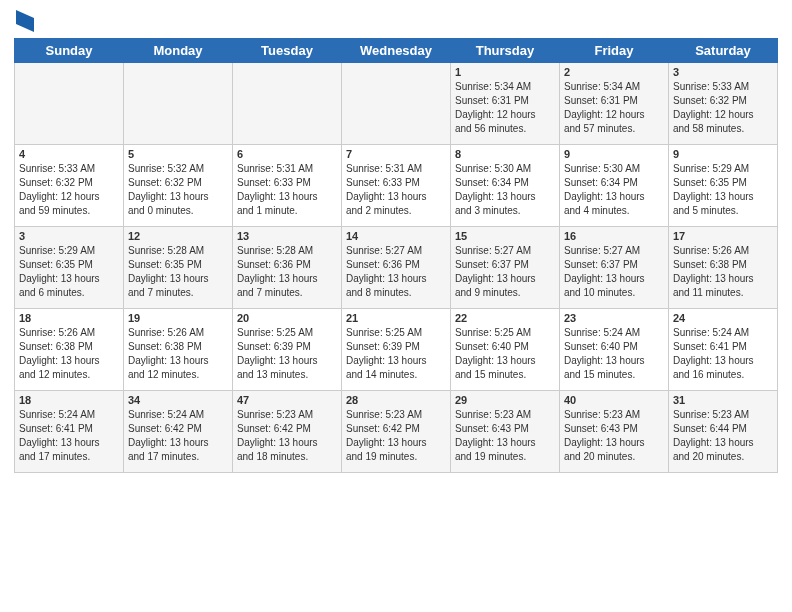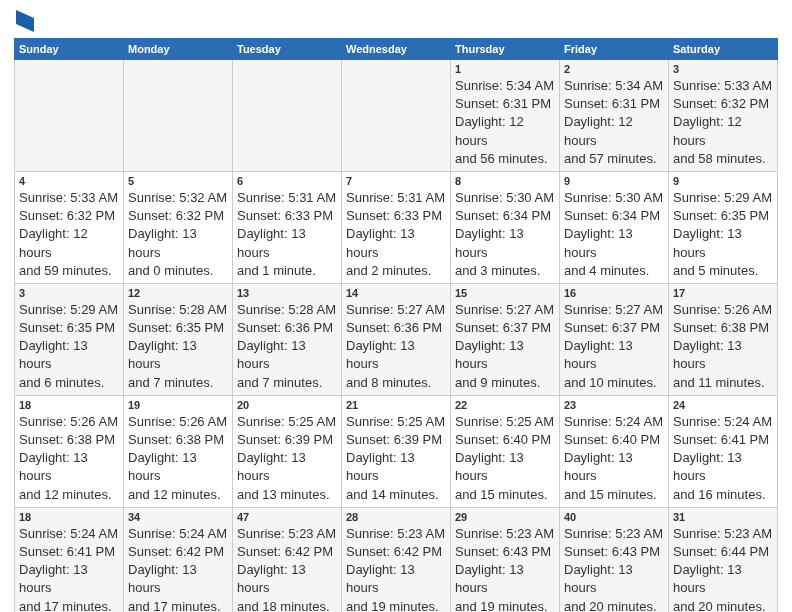--- a/index.html
+++ b/index.html
@@ -52,24 +52,24 @@
       color: #333;
     }
     .calendar {
       width: 100%;
       border-collapse: collapse;
       border: 1px solid #ccc;
     }
     .calendar th {
       background: #2a6db5;
       color: #fff;
-      font-size: 11px;
+      font-size: 13px;
       font-weight: bold;
       padding: 4px 4px;
-      text-align: left;
+      text-align: center;
       border: 1px solid #2a6db5;
     }
     .calendar td {
       vertical-align: top;
       border: 1px solid #ccc;
       padding: 3px 4px;
       width: calc(100%/7);
       height: 82px;
       background: #fff;
     }
@@ -80,21 +80,21 @@
       background: #fff;
     }
     .day-num {
       font-size: 11px;
       font-weight: bold;
       color: #333;
       display: block;
       margin-bottom: 2px;
     }
     .day-info {
-      font-size: 13px;
+      font-size: 10px;
       color: #333;
       line-height: 1.4;
     }
     .empty-cell {
       background: #f5f5f5 !important;
     }
     
     .row-gray td { background: #f0f0f0; }
     .row-white td { background: #fff; }
   </style>

